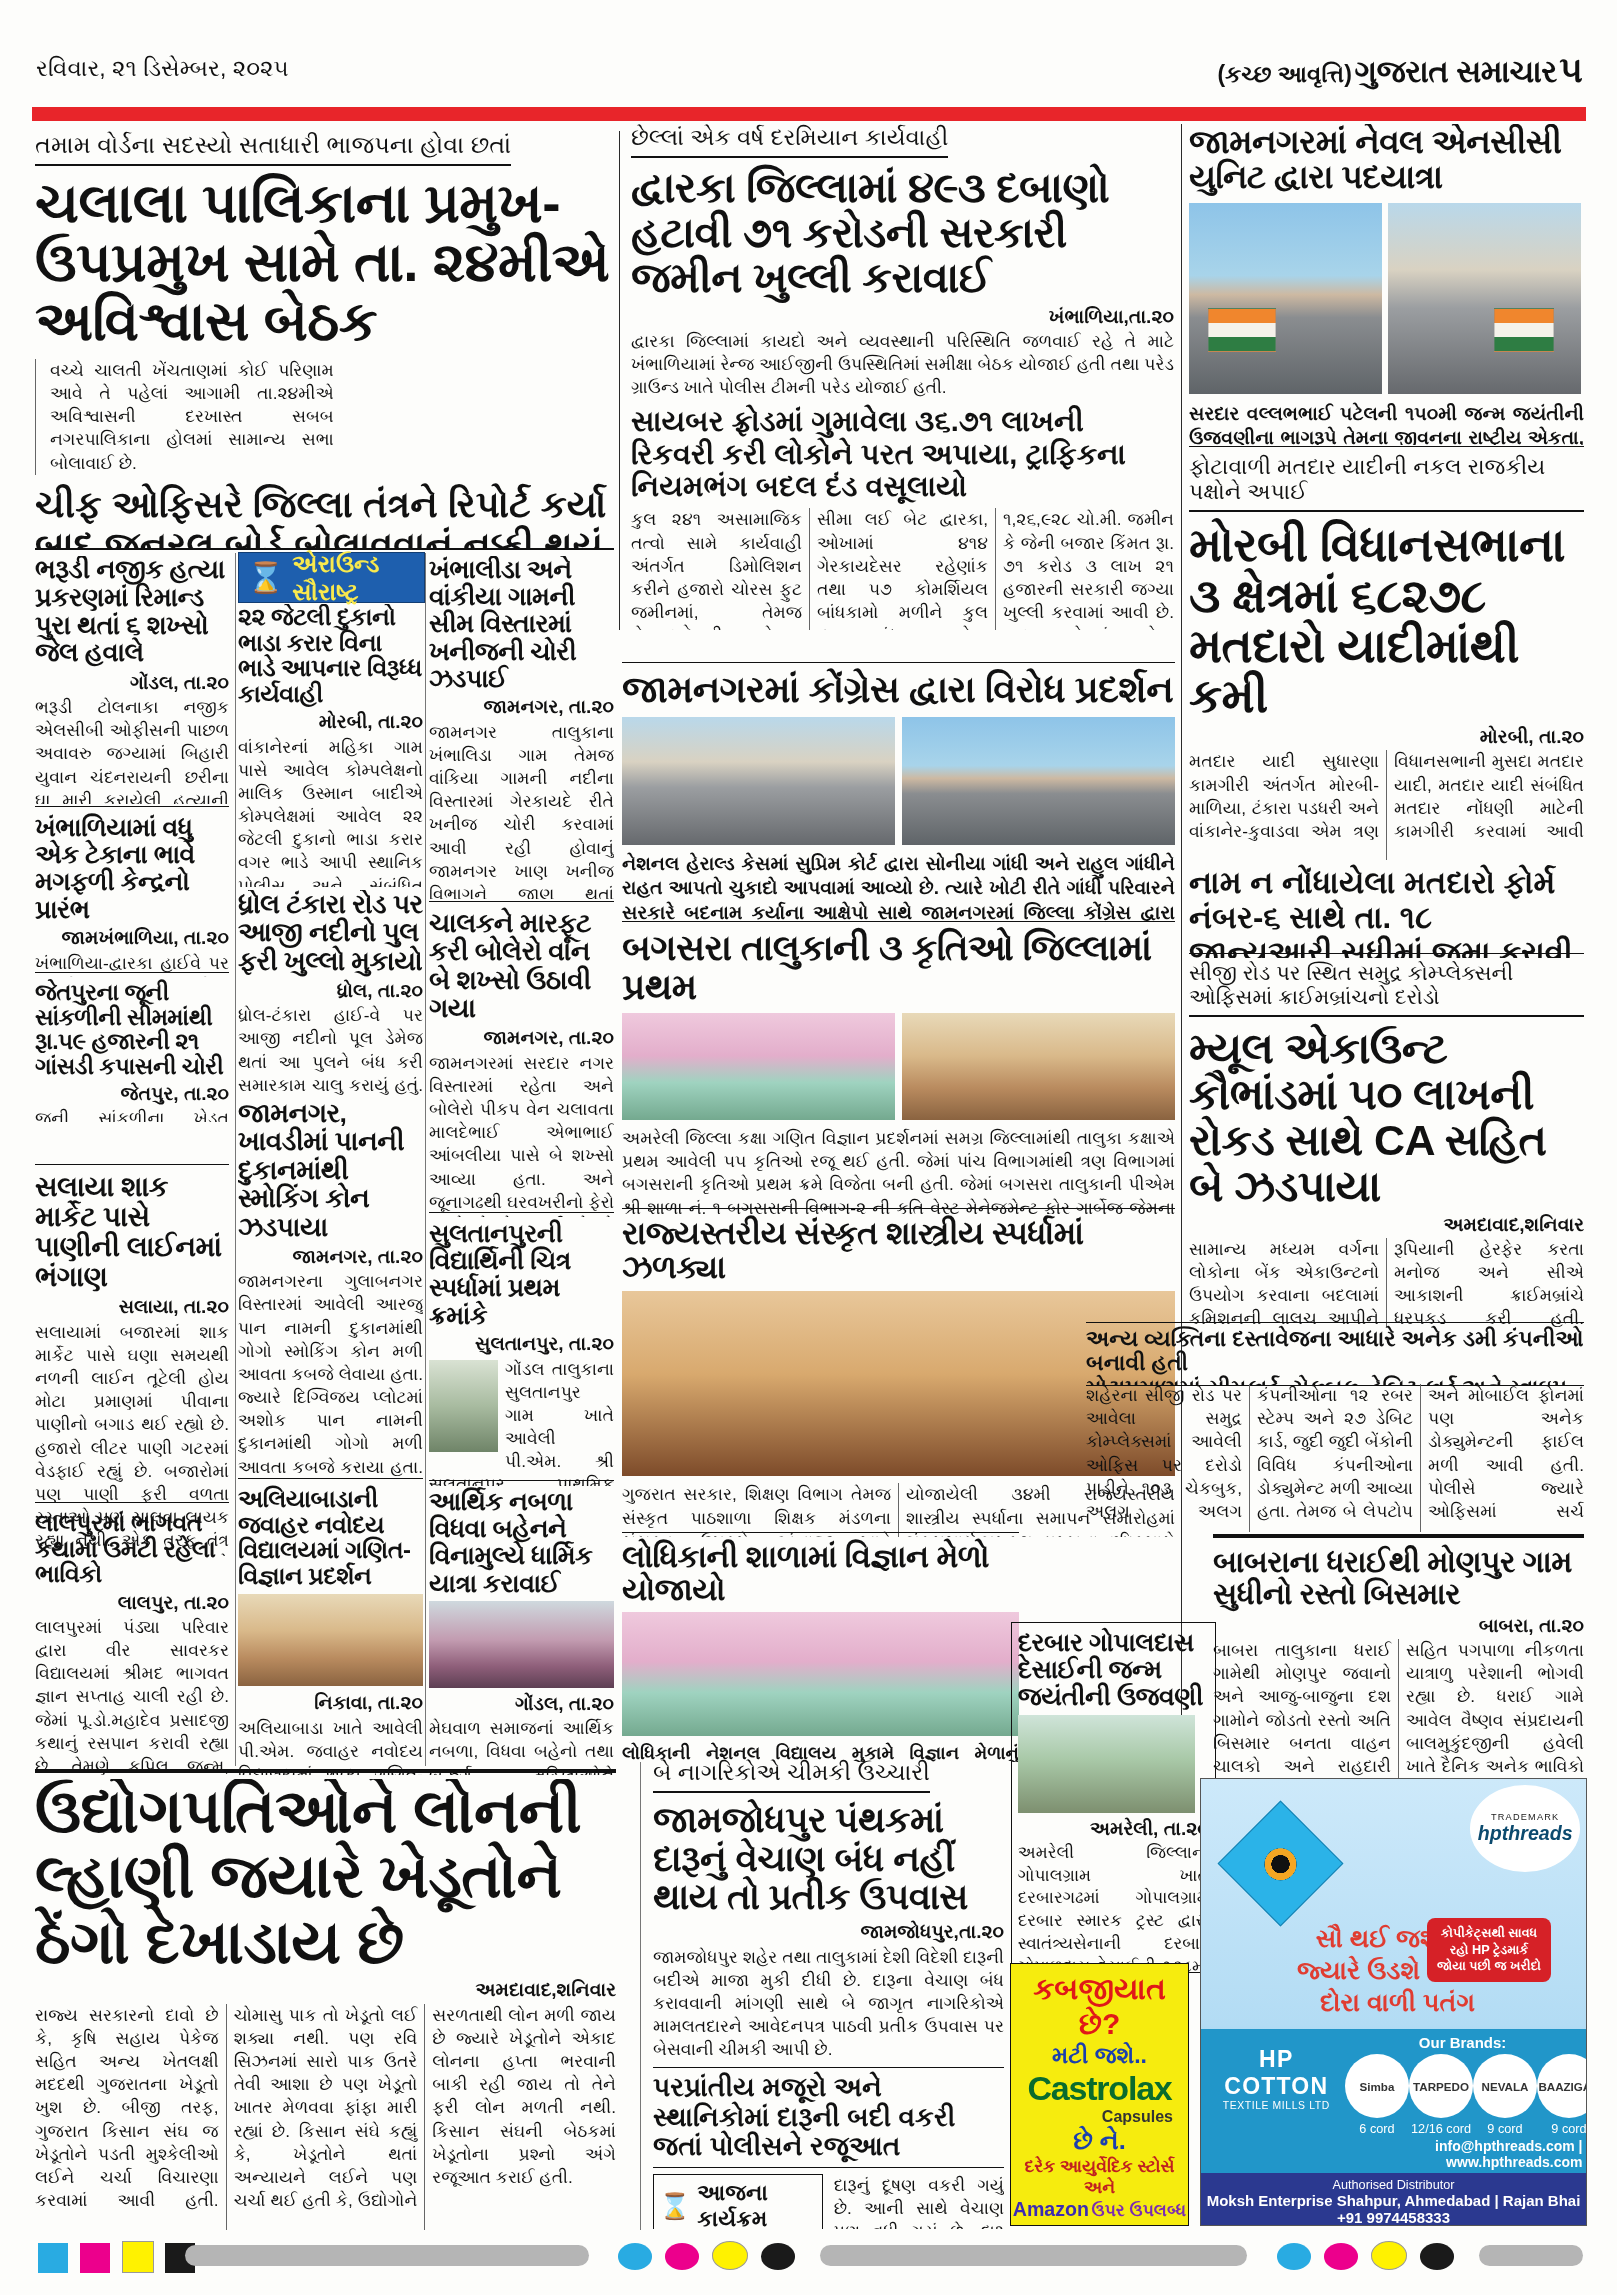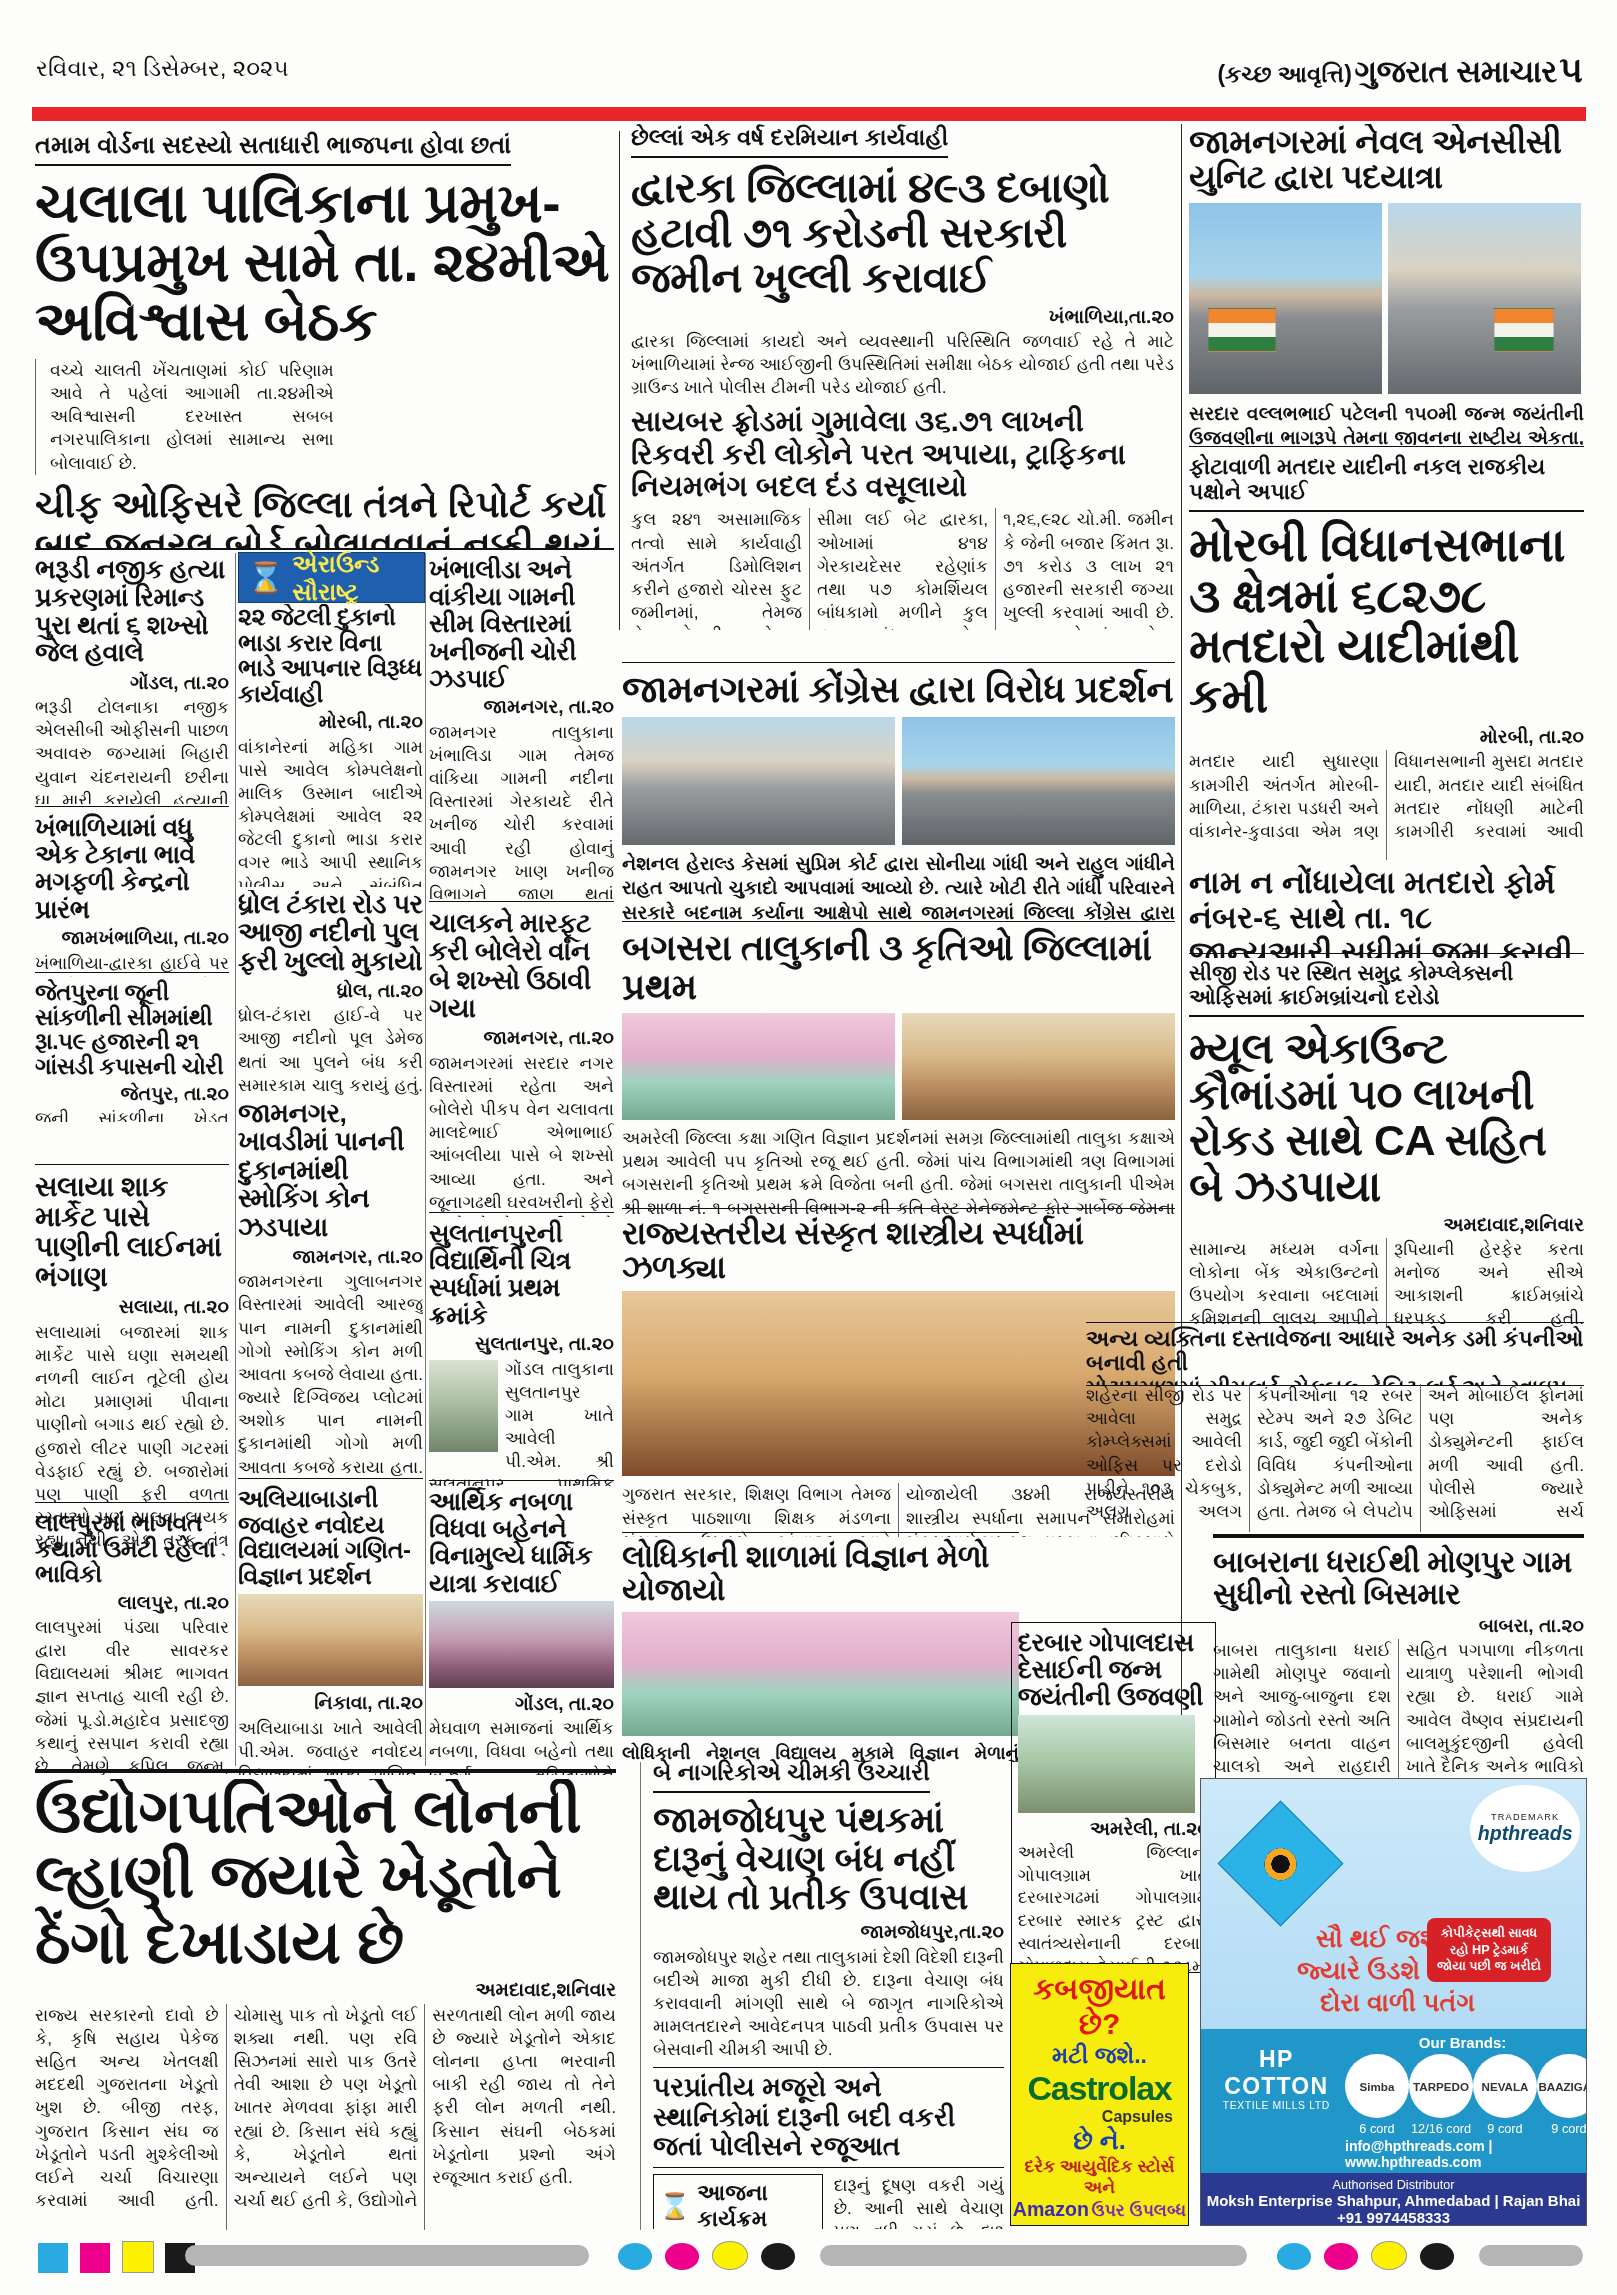--- a/index.html
+++ b/index.html
@@ -1,20 +1,20 @@
 <!DOCTYPE html>
 <html style="font-size:9.2px"><head>
 <meta charset="utf-8">
 <style>
   html,body{margin:0;padding:0;background:#ffffff;}
   #page{position:relative;width:1617px;height:2295px;background:#fdfdfb;overflow:hidden;
         font-family:"Liberation Sans","DejaVu Sans",sans-serif;color:#111;}
   .abs{position:absolute;}
   .art{position:absolute;overflow:hidden;}
-  .kick{font-weight:700;font-size:24px;line-height:1.15;border-bottom:2.9px solid #111;padding-bottom:5.8px;margin-bottom:8px;display:inline-block;}
+  .kick{font-weight:400;font-size:24px;line-height:1.15;border-bottom:2.9px solid #111;padding-bottom:5.8px;margin-bottom:8px;display:inline-block;}
   .hl{font-weight:700;line-height:1.07;letter-spacing:-0.6px;}
   .dl{font-weight:700;font-size:19px;text-align:right;margin:4.6px 0 2.3px 0;}
   .bd{font-size:17.3px;line-height:1.34;text-align:justify;}
   .c2{column-count:2;column-gap:15px;column-rule:0.6px solid #666;}
   .c3{column-count:3;column-gap:15px;column-rule:0.6px solid #666;}
   .sub{font-weight:700;line-height:1.12;margin:5.8px 0;}
   .cap{font-weight:700;font-size:19px;line-height:1.3;text-align:justify;}
   .ph{background:#9db6c6;position:relative;overflow:hidden;}
   .vr{position:absolute;background:#2a2a2a;width:1.2px;}
   .hrl{position:absolute;background:#111;}
@@ -315,21 +315,21 @@
         </div>
         <div style="text-align:center;color:#fff;">
           <div class="brandcirc">NEVALA</div>
           <div style="font-size:12.7px;margin-top:3.5px;">9 cord</div>
         </div>
         <div style="text-align:center;color:#fff;">
           <div class="brandcirc">BAAZIGAR</div>
           <div style="font-size:12.7px;margin-top:3.5px;">9 cord</div>
         </div>
       </div>
-      <div style="position:absolute;left:144px;bottom:3.5px;right:3.5px;color:#fff;font-weight:700;font-size:14px;text-align:left;">info@hpthreads.com  |  www.hpthreads.com</div>
+      <div style="position:absolute;left:144px;bottom:3.5px;right:3.5px;color:#fff;font-weight:700;font-size:14px;text-align:right;">info@hpthreads.com  |  www.hpthreads.com</div>
     </div>
     <div class="hpfoot" style="top:394px;height:52px;">
       <div style="font-size:12.7px;margin-top:4.6px;">Authorised Distributor</div>
       <div style="font-weight:700;font-size:15px;">Moksh Enterprise Shahpur, Ahmedabad  |  Rajan Bhai +91 9974458333</div>
     </div>
   </div>
 
   <div class="abs" style="left:38px;top:2241px;">
     <span class="sqbox" style="background:#29abe2;"></span>
     <span class="sqbox" style="background:#ec008c;"></span>

